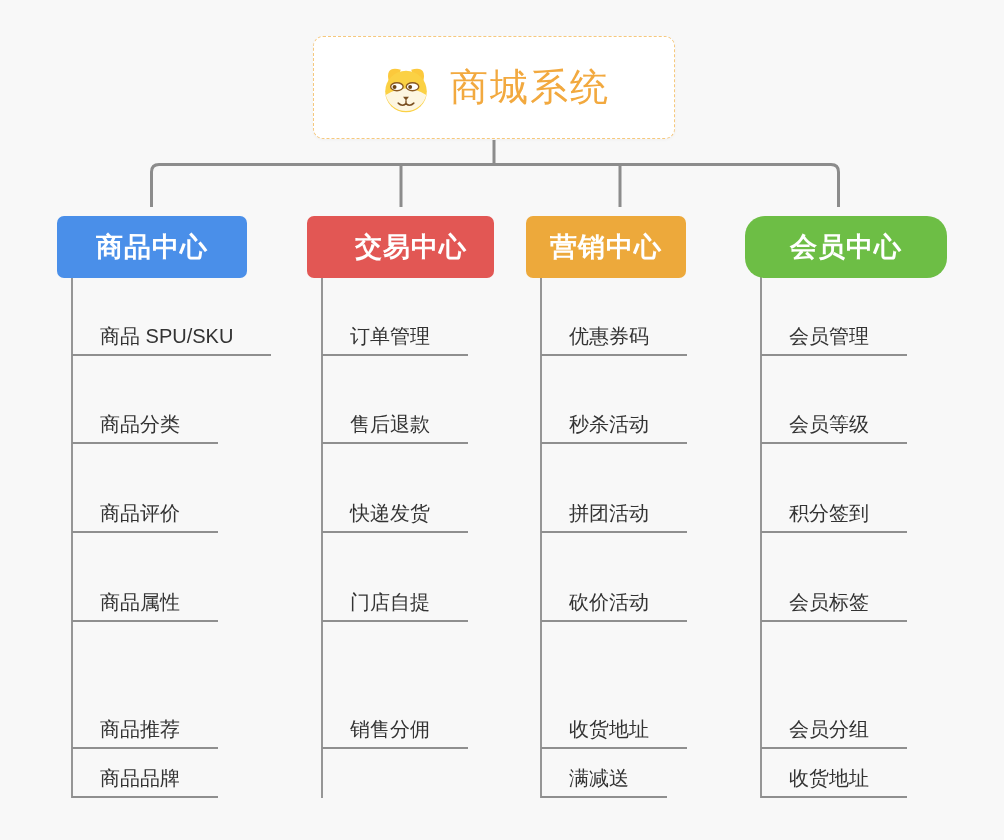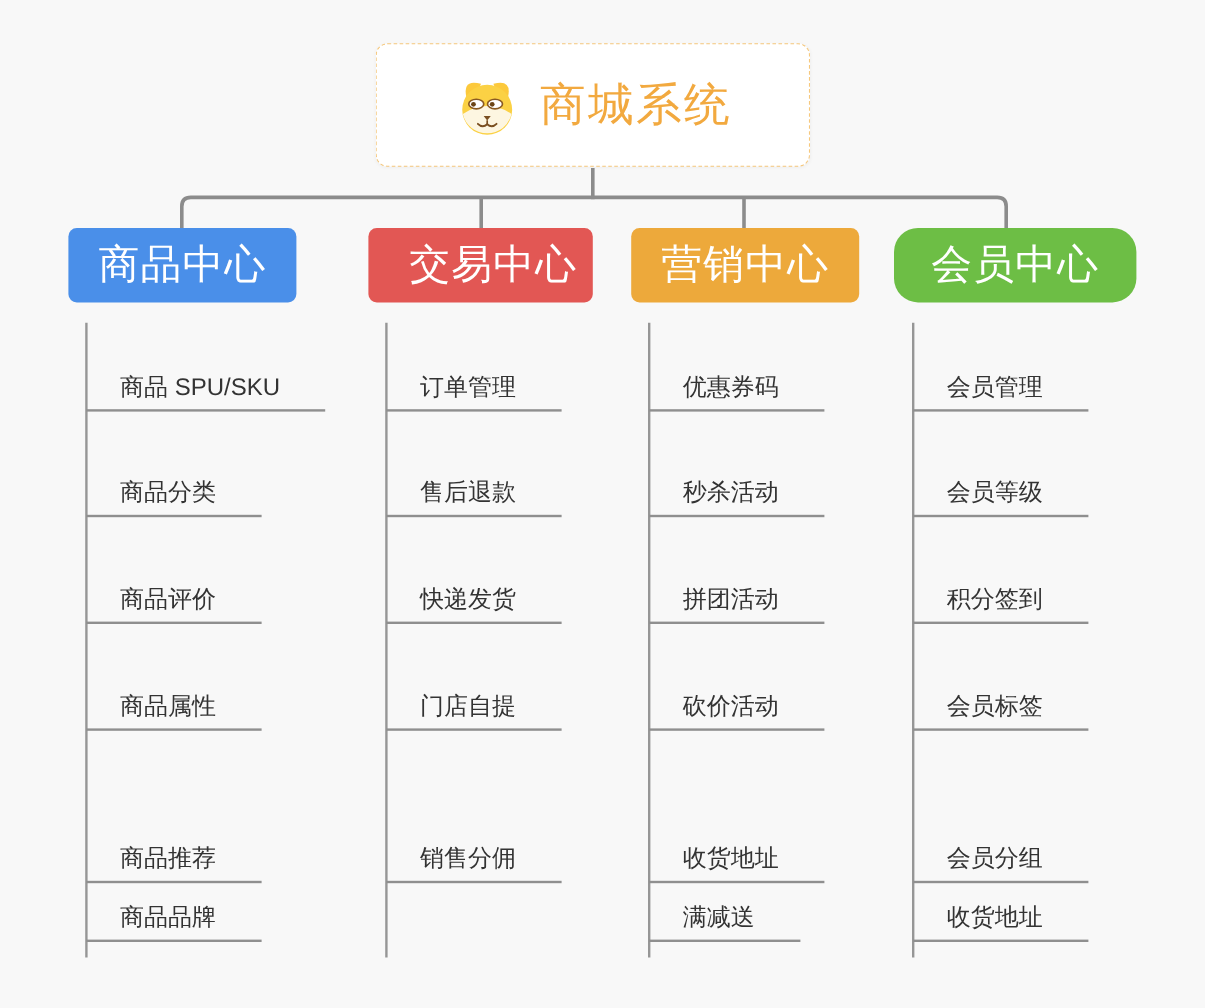--- a/index.html
+++ b/index.html
@@ -25,33 +25,34 @@
     box-shadow:0 1px 3px rgba(0,0,0,0.04);
   }
   .root-title {
     font-size:38px; letter-spacing:2px; font-weight:400;
     color:#f2a93f; white-space:nowrap;
   }
   .root-icon { width:56px; height:52px; flex:0 0 auto; }
 
   
   .branch-header {
-    position:absolute; top:190px; height:62px;
+    position:absolute; top:216px; height:62px;
     border-radius:7px;
     display:flex; align-items:center; justify-content:center;
-    color:#ffffff; font-size:34px; letter-spacing:1px; white-space:nowrap;
+    color:#ffffff; font-size:27px; letter-spacing:1px; white-space:nowrap;
     cursor:default;
+    font-weight:bold;
   }
   .b0 { left:57px;  width:190px; }
   .b1 { left:307px; width:187px; }
-  .b2 { left:526px; width:190px; }
+  .b2 { left:526px; width:160px; }
   .b3 { left:745px; width:202px;border-radius:20px; }
 
   
-  .column { position:absolute; top:256px; width:222px; height:540px;text-align:right; }
+  .column { position:absolute; top:269px; width:222px; height:540px;text-align:right; }
   .c0 { left:72px; }
   .c1 { left:322px; }
   .c2 { left:541px; }
   .c3 { left:761px; }
 
   .item {
     position:absolute; left:0;
     display:inline-block;
     padding:0 38px 4px 28px;
     font-size:20px; line-height:28px; color:#333333;

